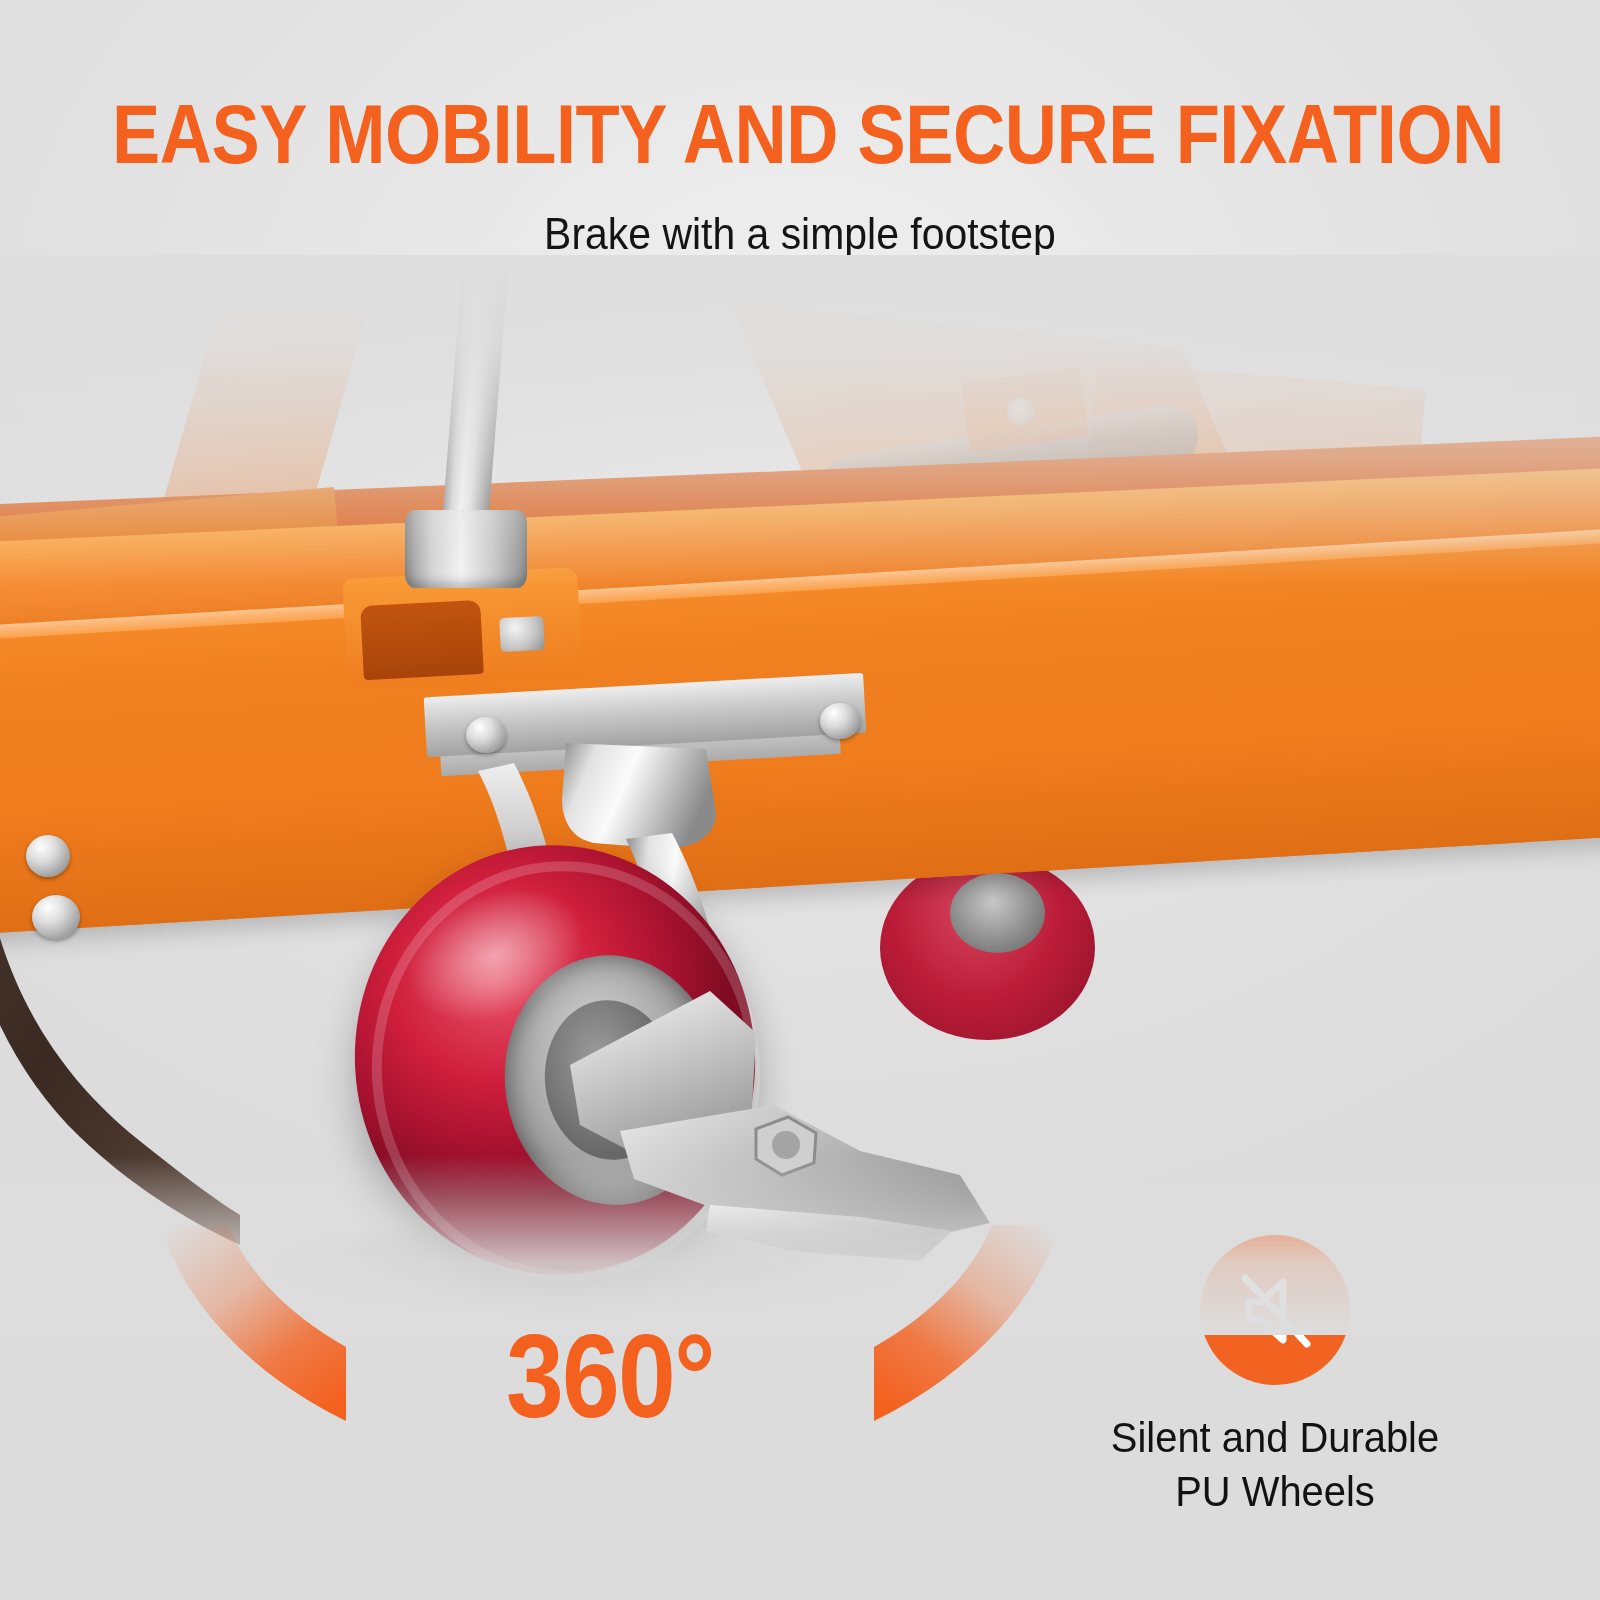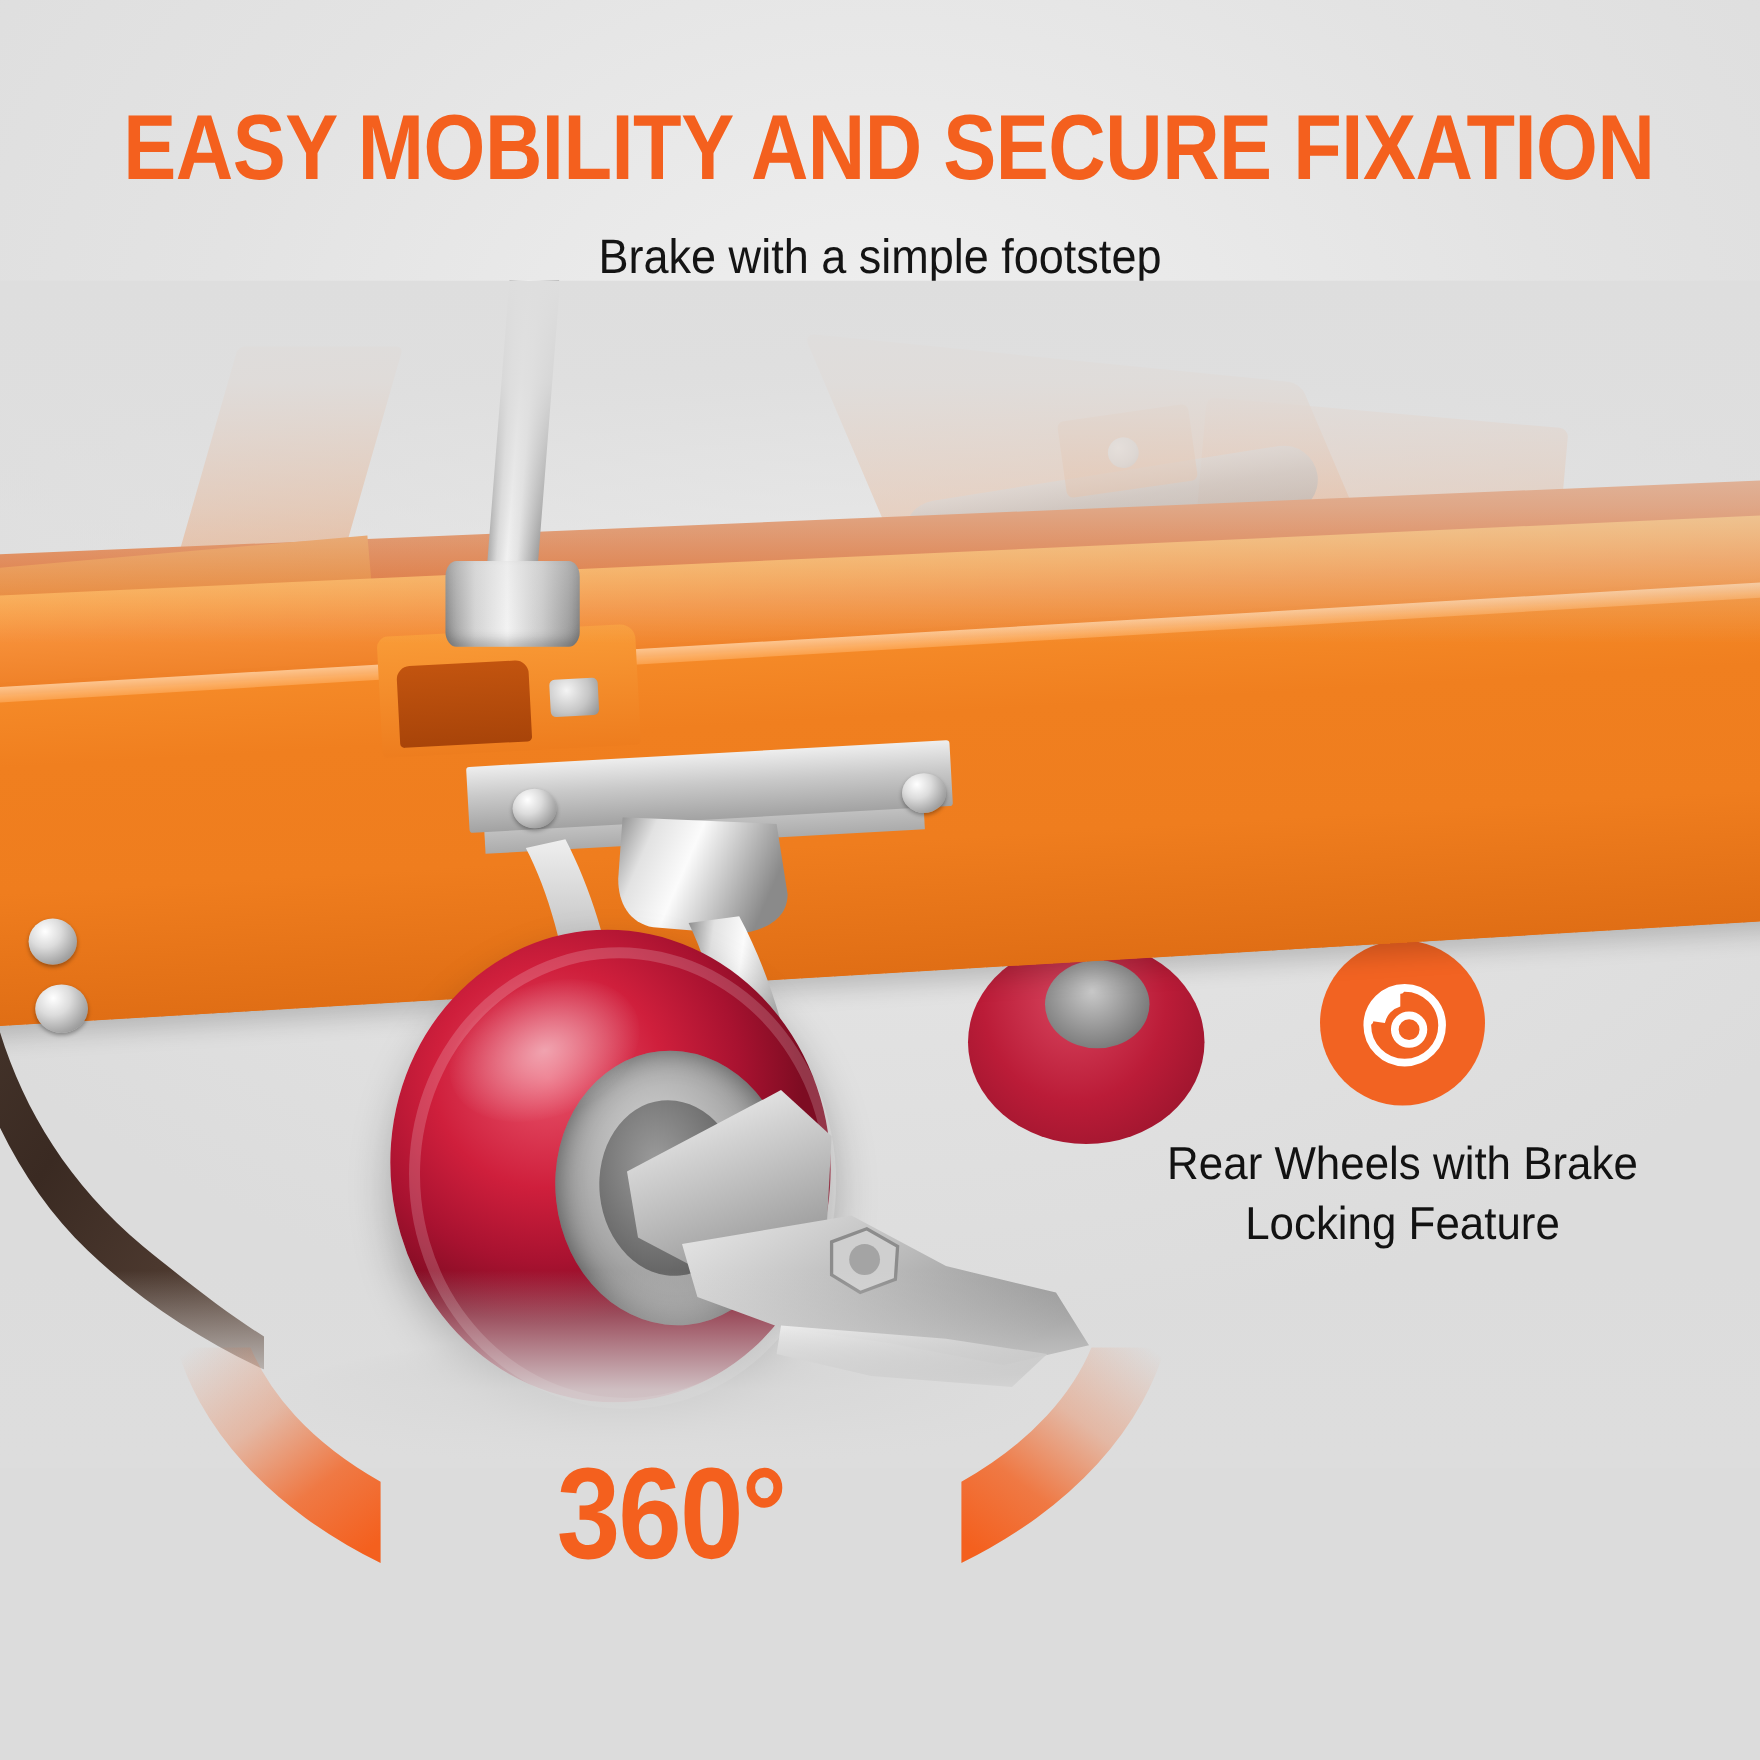--- a/index.html
+++ b/index.html
@@ -504,31 +504,29 @@
         </linearGradient>
       </defs>
 
       <path d="M 8,-10 A 470,320 0 0 0 196,196 L 196,122 A 396,248 0 0 1 74,-10 Z" fill="url(#arcL)"></path>
 
       <path d="M 912,-10 A 470,320 0 0 1 724,196 L 724,122 A 396,248 0 0 0 846,-10 Z" fill="url(#arcR)"></path>
     </svg>
     <div class="num">360°</div>
   </div>
 
-  <div class="feature" id="feat1">
+
+  <div class="feature" id="feat2">
     <div class="ic">
       <svg width="96" height="96" viewBox="0 0 96 96">
-        <g fill="none" stroke="#ffffff" stroke-width="7" stroke-linecap="round">
-          <circle cx="50" cy="50" r="34"></circle>
-          <circle cx="54" cy="54" r="13"></circle>
-          <path d="M46,18 A32,32 0 0 0 18,46 L32,48 A20,20 0 0 1 46,33 Z" fill="#ffffff" stroke="none"></path>
-          <path d="M46,18 A32,32 0 0 0 18,46" stroke="#ffffff" stroke-width="7"></path>
+        <g fill="none" stroke="#ffffff" stroke-width="7" stroke-linecap="round" stroke-linejoin="round">
+          <path d="M56,20 L34,40 L22,40 L22,58 L34,58 L56,78 Z"></path>
+          <line x1="18" y1="16" x2="80" y2="82"></line>
         </g>
       </svg>
     </div>
     <div class="cap">
-      <div>Rear Wheels with Brake</div>
-      <div>Locking Feature</div>
+      <div>Silent and Durable</div>
+      <div>PU Wheels</div>
     </div>
   </div>
 
-
 </div>
 
 </body></html>

